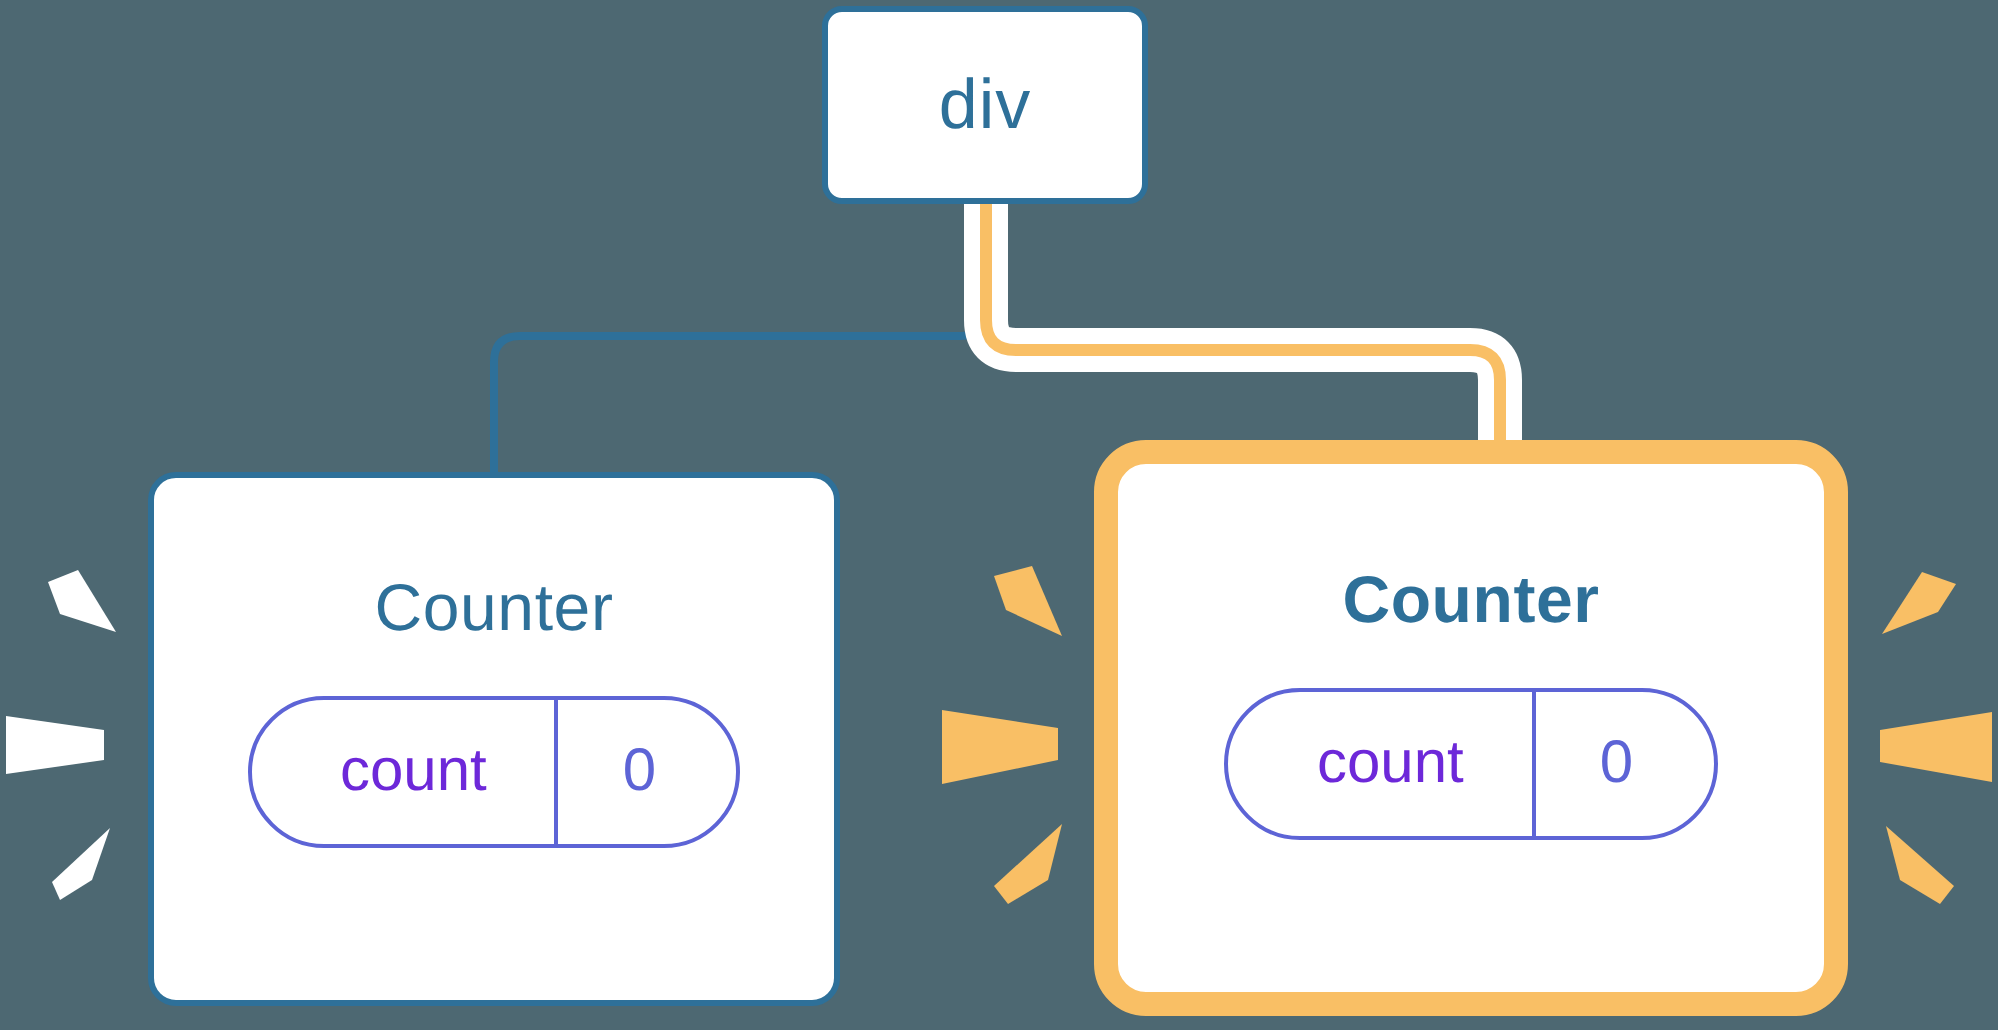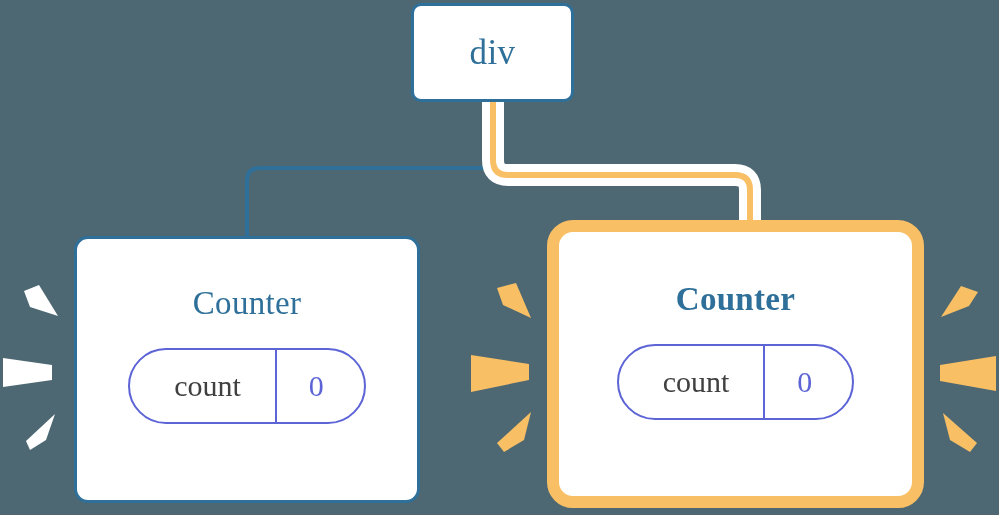--- a/index.html
+++ b/index.html
@@ -36,21 +36,20 @@
 
   
   .node {
     position: absolute;
     box-sizing: border-box;
     background: #ffffff;
     display: flex;
     flex-direction: column;
     align-items: center;
     justify-content: flex-start;
-    font-family: Liberation Serif, serif;
   }
 
   
   .node-div {
     left: 411px;
     top: 3px;
     width: 163px;
     height: 99px;
     border: 3px solid #2e7099;
     border-radius: 10px;
@@ -123,21 +122,21 @@
     height: 72px;
     overflow: hidden;
     background: #ffffff;
   }
   .pill-left {
     display: flex;
     align-items: center;
     justify-content: center;
     padding: 0 34px 0 44px;
     font-size: 30px;
-    color: #404040;
+    color: #6d28d9;
     line-height: 1;
   }
   .pill-divider {
     width: 2px;
     background: #5d64d6;
   }
   .pill-right {
     display: flex;
     align-items: center;
     justify-content: center;

